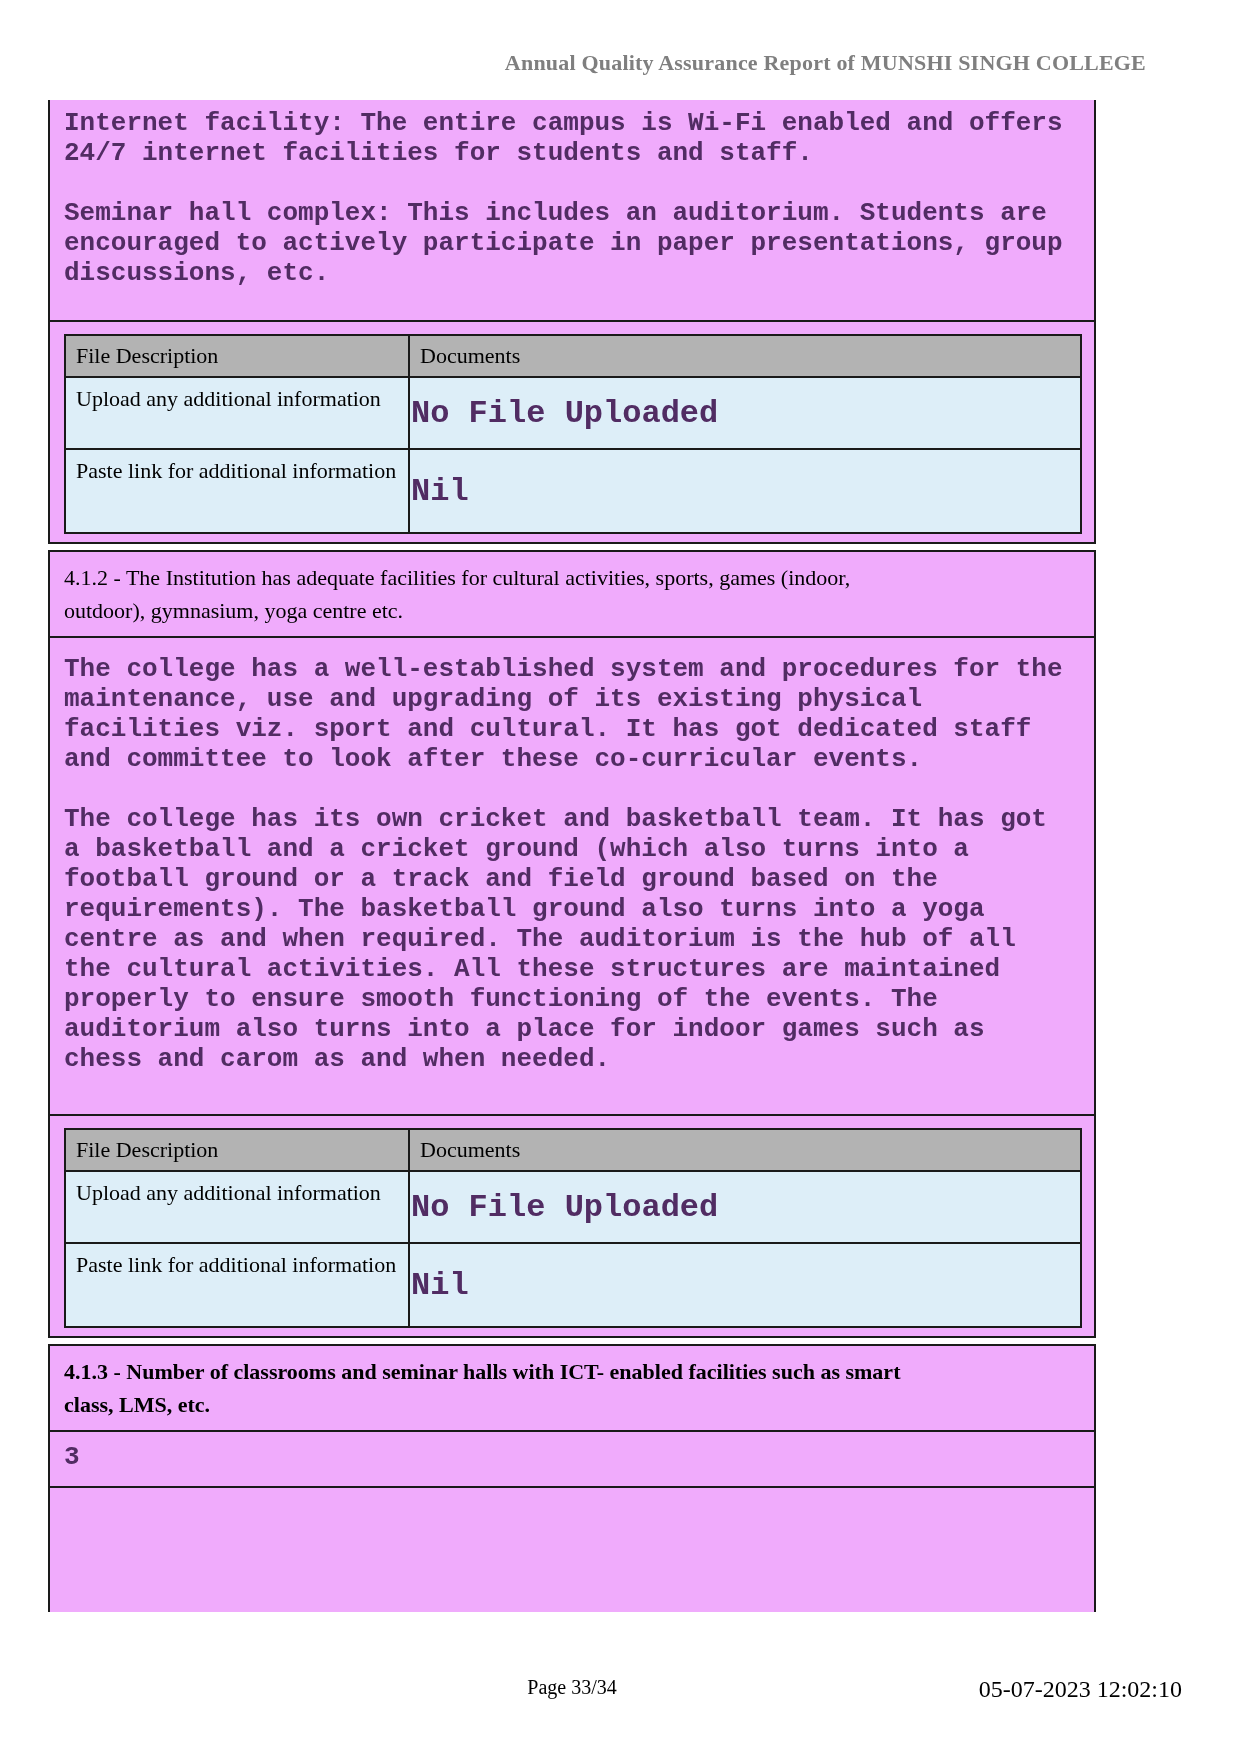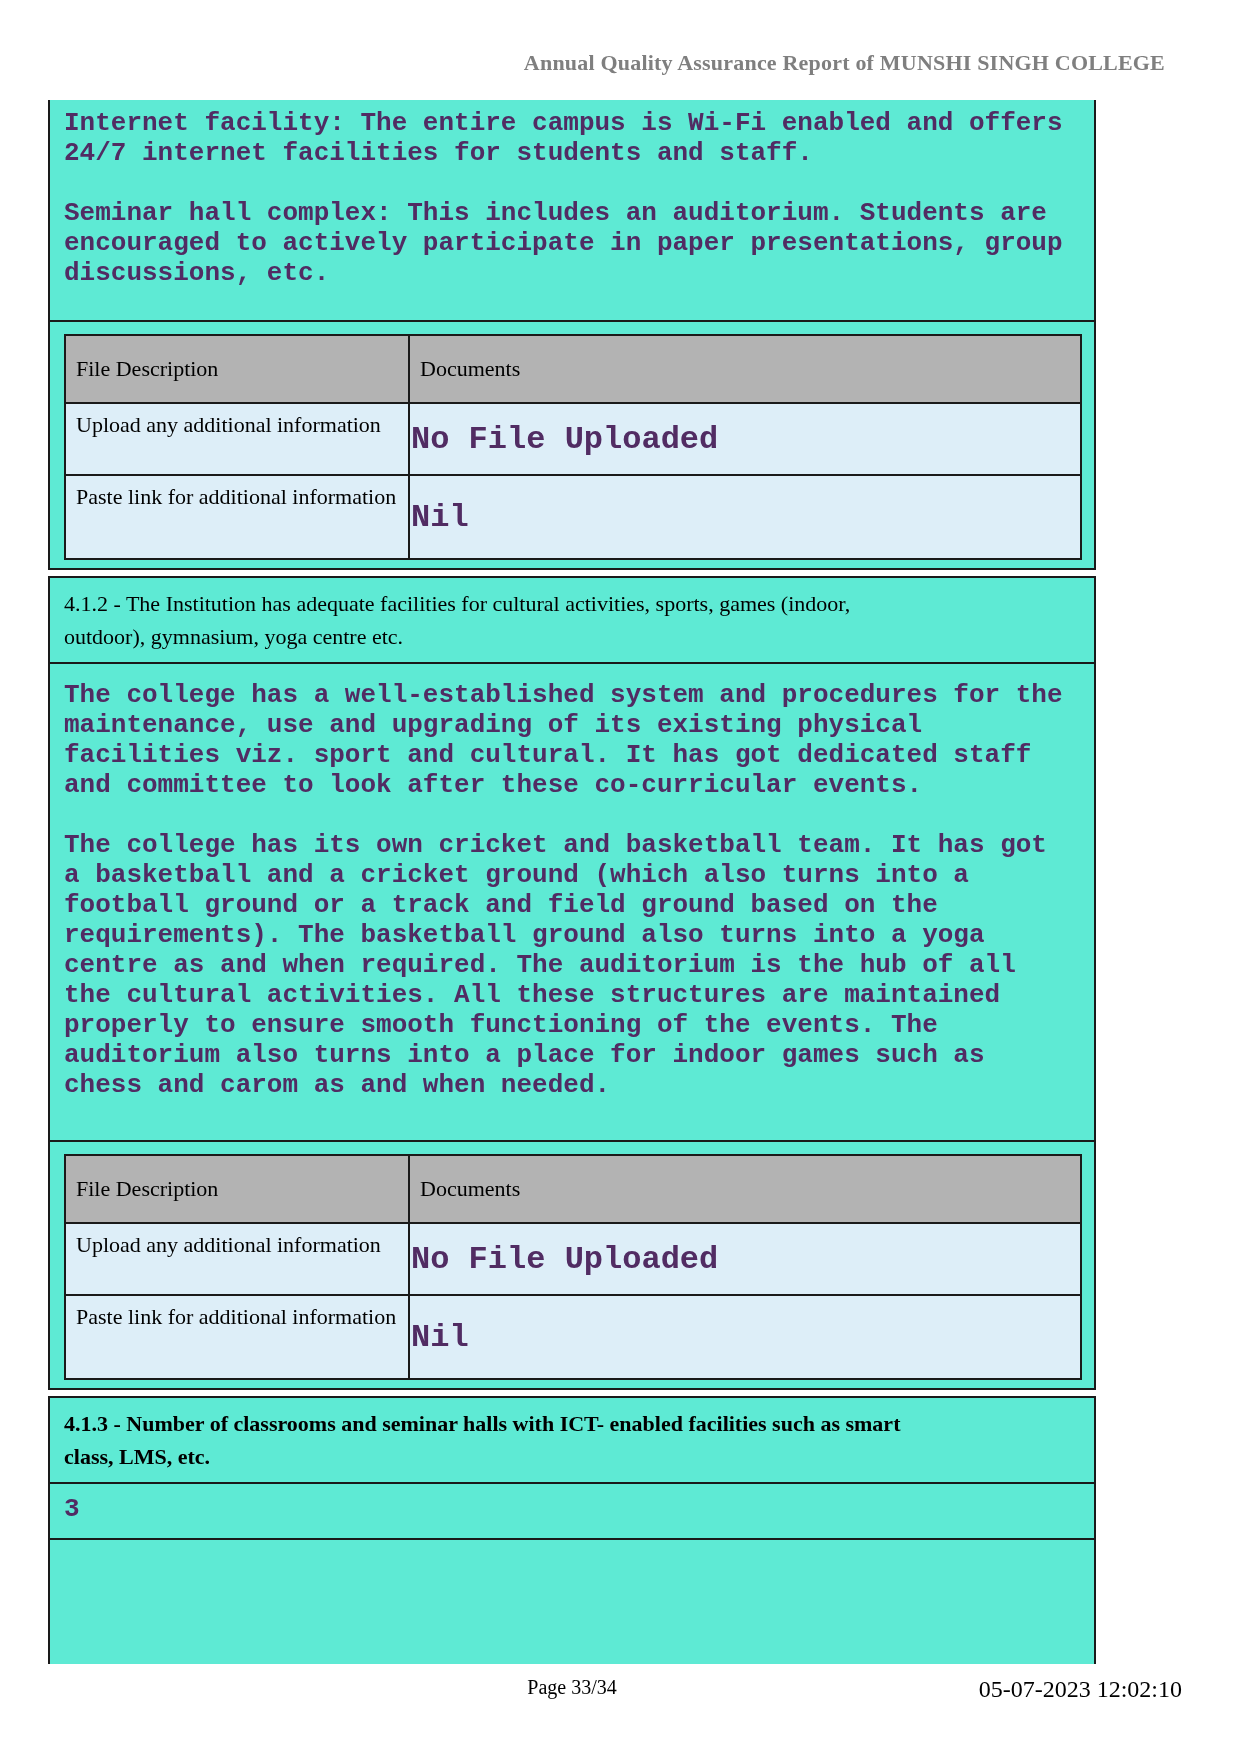--- a/index.html
+++ b/index.html
@@ -9,42 +9,42 @@
     background: #ffffff;
     position: relative;
     font-family: "Liberation Serif", serif;
     color: #000;
   }
 
   
   .doc-header {
     position: absolute;
     top: 50px;
-    right: 76px;
+    right: 95px;
     font-family: "Liberation Serif", serif;
     font-weight: bold;
     font-size: 22px;
     color: #7f7f7f;
     letter-spacing: 0.2px;
   }
 
   
   .content {
     position: absolute;
     left: 48px;
     top: 100px;
     width: 1048px;
     box-sizing: border-box;
   }
 
   .block {
     box-sizing: border-box;
     border: 2px solid #1a1a1a;
     margin-bottom: 6px;
-    background: #5eead4;
+    background: #f0abfc;
   }
   .block-first { border-top: none; }
   .block-last  { border-bottom: none; margin-bottom: 0; }
 
   .row { box-sizing: border-box; }
   .row + .row { border-top: 2px solid #1a1a1a; }
 
   
   .mono-text {
     font-family: "Liberation Mono", monospace;
@@ -91,21 +91,21 @@
     border: 2px solid #1a1a1a;
     box-sizing: border-box;
   }
   table.file-table col.c1 { width: 344px; }
   table.file-table th {
     background: #b3b3b3;
     font-family: "Liberation Serif", serif;
     font-weight: normal;
     font-size: 22px;
     text-align: left;
-    height: 68px;
+    height: 42px;
     padding: 0 10px;
     vertical-align: middle;
   }
   table.file-table td.desc {
     background: #ddeef8;
     font-family: "Liberation Serif", serif;
     font-size: 22px;
     line-height: 30px;
     padding: 6px 10px;
     vertical-align: top;

